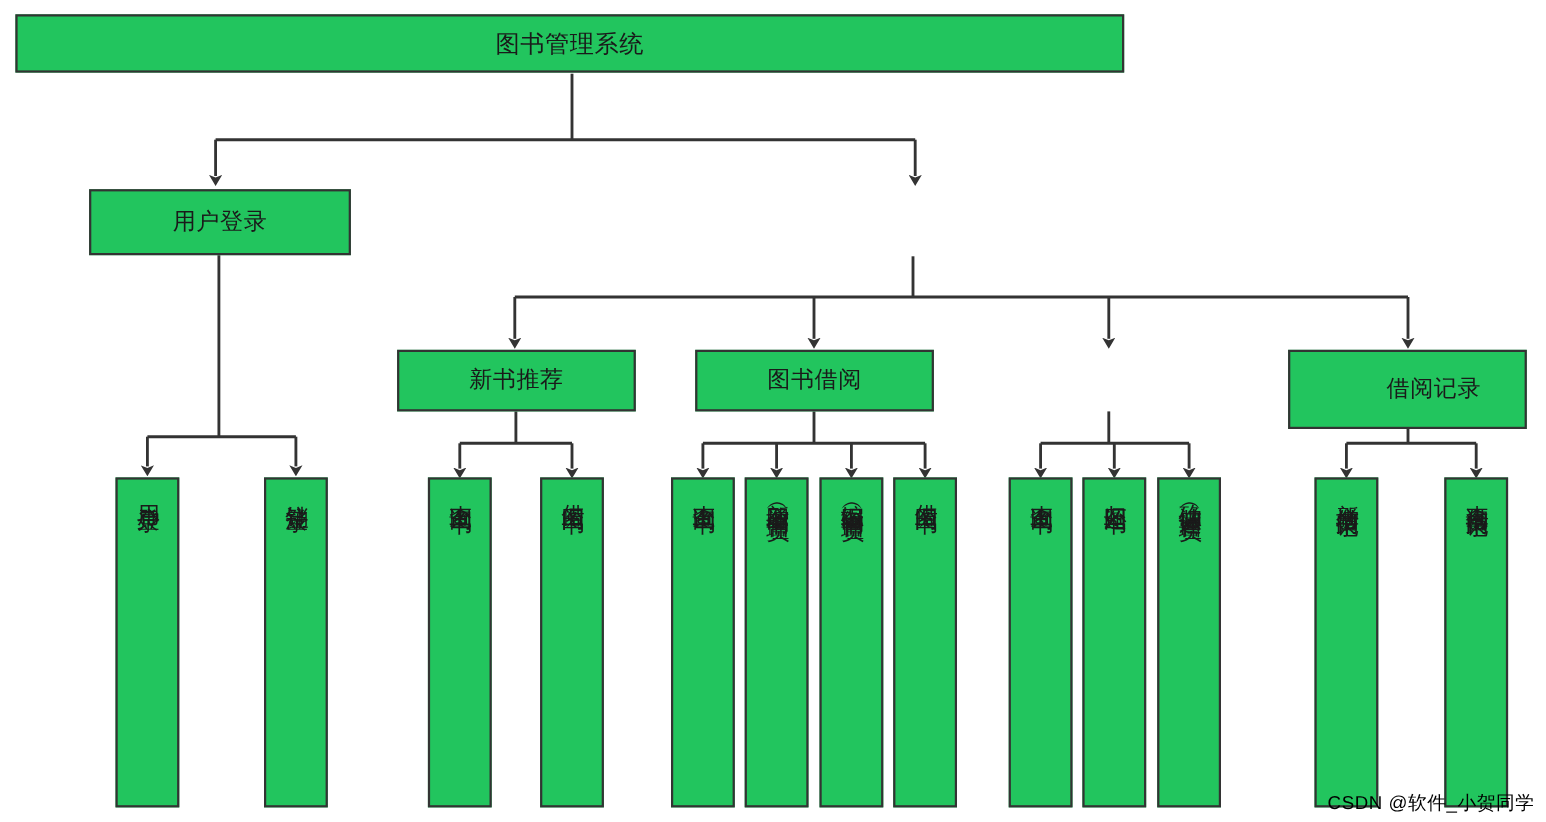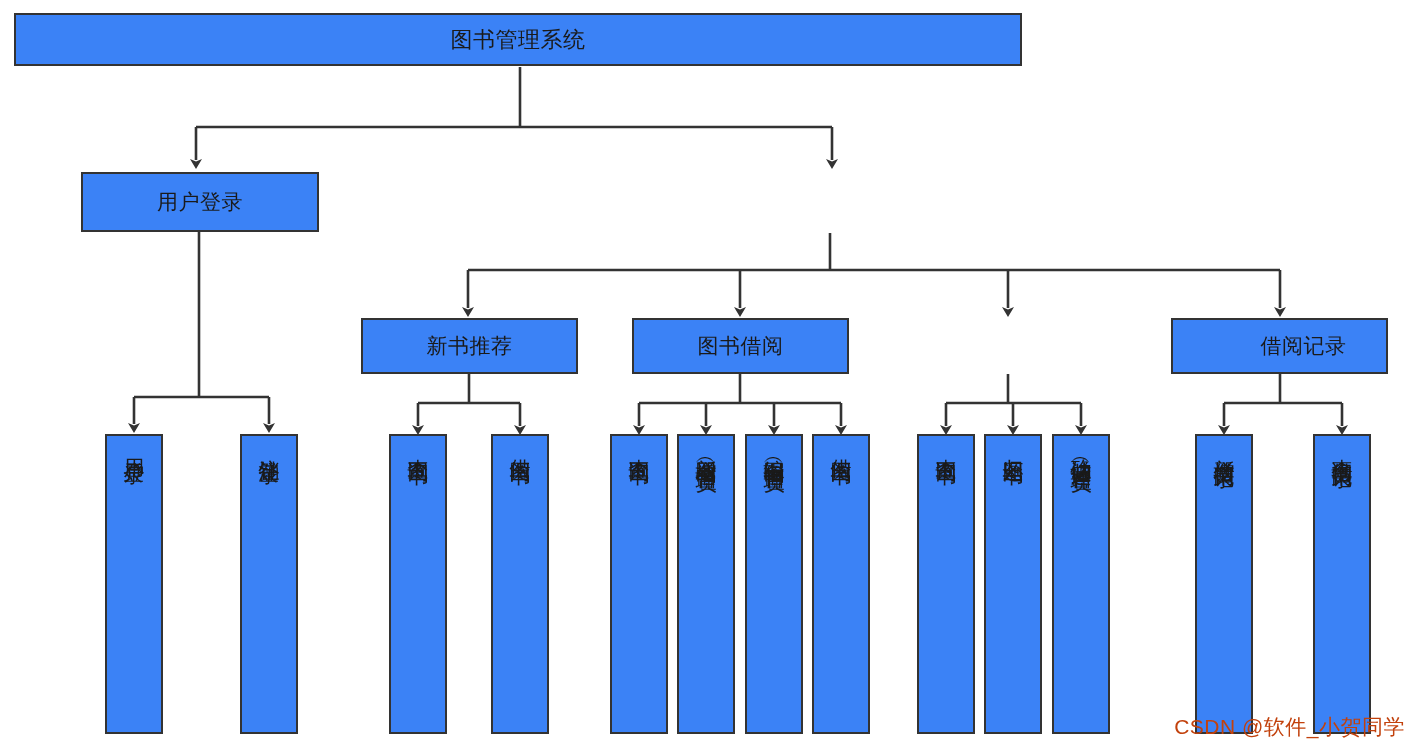--- a/index.html
+++ b/index.html
@@ -23,21 +23,21 @@
     left: 0;
     top: 0;
     width: 1405px;
     height: 747px;
     pointer-events: none;
   }
   .node {
     position: absolute;
     box-sizing: border-box;
     border: 2px solid #333333;
-    background: #3b82f6;
+    background: #22c55e;
     display: flex;
     align-items: center;
     justify-content: center;
     color: #1a1a1a;
   }
   .node .label {
     display: block;
     text-align: center;
     line-height: 1.18;
     letter-spacing: 0.5px;
@@ -59,24 +59,24 @@
   .node.vert .label {
     writing-mode: vertical-rl;
     text-orientation: upright;
     font-size: 21px;
     line-height: 1.05;
     letter-spacing: 2px;
     white-space: nowrap;
   }
   .watermark {
     position: absolute;
-    right: 0;
+    right: 10px;
     bottom: 6px;
-    font-size: 21px;
-    color: #c2410c;
+    font-size: 17px;
+    color: #000000;
     letter-spacing: 0.5px;
     user-select: none;
     white-space: nowrap;
   }
 </style>
 </head>
 <body>
 
 <div id="canvas">
 
@@ -137,21 +137,21 @@
   <div class="node horiz" style="left:81px; top:172px; width:238px; height:60px;">
     <span class="label">用户登录</span>
   </div>
 
   <div class="node horiz" style="left:632px; top:318px; width:217px; height:56px;">
     <span class="label">图书借阅</span>
   </div>
   <div class="node horiz" style="left:361px; top:318px; width:217px; height:56px;">
     <span class="label">新书推荐</span>
   </div>
-  <div class="node horiz" style="left:1171px; top:318px; width:217px; height:56px;padding-left:48px;">
+  <div class="node horiz" style="left:1171px; top:318px; width:217px; height:72px;padding-left:48px;">
     <span class="label">借阅记录</span>
   </div>
 
   <div class="node vert" style="left:105px; top:434px; width:58px; height:300px;">
     <span class="label">用户登录</span>
   </div>
   <div class="node vert" style="left:240px; top:434px; width:58px; height:300px;">
     <span class="label">注销登录</span>
   </div>
 

